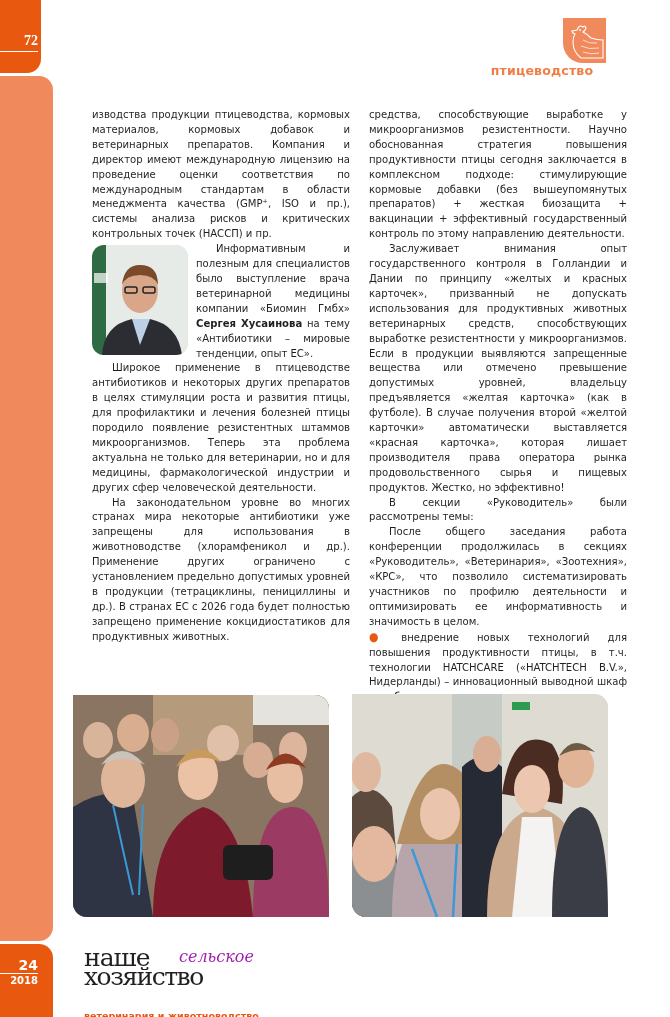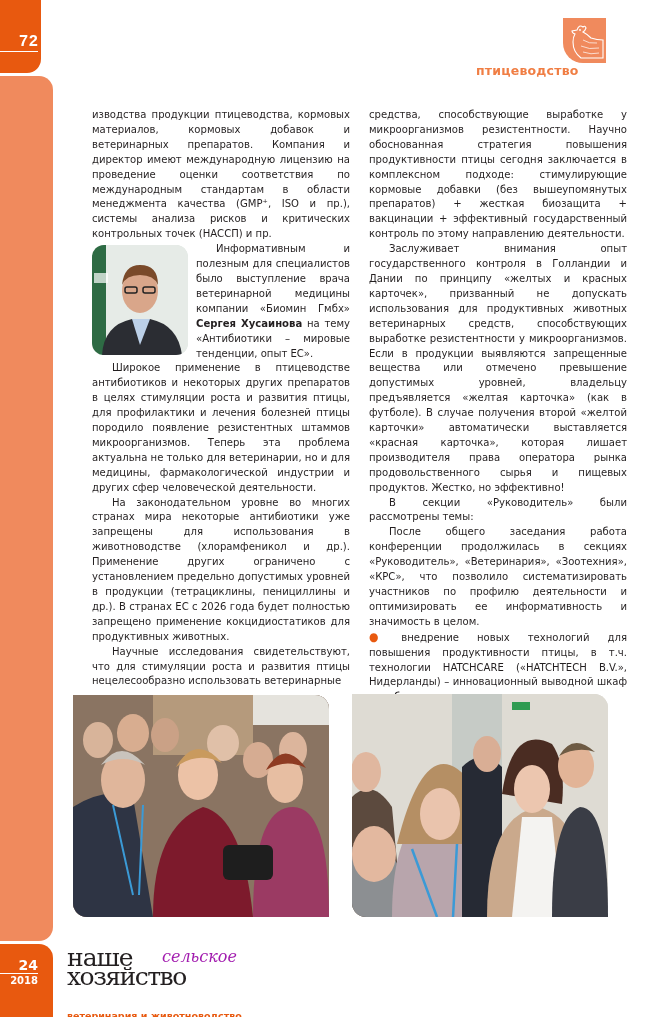--- a/index.html
+++ b/index.html
@@ -1,53 +1,53 @@
 <!DOCTYPE html>
 <html><head>
   <meta charset="utf-8">
   <style>
     html, body { margin:0; padding:0; }
     body { width:670px; height:1017px; position:relative; background:#fff; overflow:hidden;
       font-family:"DejaVu Sans Condensed","DejaVu Sans",sans-serif; color:#231f20; }
     .tab-top { position:absolute; left:0; top:0; width:41px; height:73px; background:#e8590f;
       border-bottom-right-radius:14px; }
     .page-num { position:absolute; left:0; top:33px; width:38px; text-align:right; color:#fff;
-      font-family:Liberation Mono, monospace; font-weight:bold; font-size:16px; }
+      font-family:Liberation Serif, serif; font-weight:bold; font-size:14px; }
     .page-num-line { position:absolute; left:0; top:51px; width:38px; height:1px; background:#fff; }
     .band { position:absolute; left:0; top:76px; width:53px; height:865px; background:#f08a5d;
       border-top-right-radius:14px; border-bottom-right-radius:14px; }
     .tab-bottom { position:absolute; left:0; top:944px; width:53px; height:73px; background:#e8590f;
       border-top-right-radius:14px; }
     .issue-num { position:absolute; left:0; top:957px; width:38px; text-align:right; color:#fff;
       font-family:"DejaVu Sans",sans-serif; font-weight:bold; font-size:14px; }
     .issue-line { position:absolute; left:0; top:973px; width:38px; height:1px; background:#fff; }
     .issue-year { position:absolute; left:0; top:975px; width:38px; text-align:right; color:#fff;
       font-family:"DejaVu Sans",sans-serif; font-weight:bold; font-size:10px; }
 
     .section-badge { position:absolute; left:563px; top:18px; width:43px; height:45px; background:#f08a5d;
       border-bottom-left-radius:20px; overflow:hidden; }
     .hen { position:absolute; left:8px; top:4px; width:34px; height:38px; }
-    .section-label { position:absolute; left:476px; top:63px; width:132px; text-align:left;
+    .section-label { position:absolute; left:476px; top:63px; width:132px; text-align:center;
       color:#f07e44; font-family:"DejaVu Sans",sans-serif; font-weight:bold; font-size:12.5px; letter-spacing:0.2px; }
 
     .col { position:absolute; width:258px; font-size:11.2px; line-height:14.9px; text-align:justify;margin-left:19px; }
     .col p { margin:0; text-indent:20px; }
     .col p.noind { text-indent:0; }
     .col-left { left:73px; top:108px; }
     .col-right { left:350px; top:108px; width:258px; }
     .bold { font-weight:bold; }
     .portrait { float:left; width:96px; height:110px; margin:3px 8px 2px 0; border-radius:12px; overflow:hidden;
       position:relative; background:#dbe2de; }
     .bullet { color:#e8590f; font-size:12px; margin-right:8px; }
 
     .photo { position:absolute; border-radius:0 14px 0 14px; overflow:hidden; }
     .photo-left { left:73px; top:695px; width:256px; height:222px; background:#6d5a55; }
     .photo-right { left:352px; top:694px; width:256px; height:223px; background:#d9d6cf; }
 
-    .logo { position:absolute; left:67px; top:945px; width:190px; height:60px; }
+    .logo { position:absolute; left:84px; top:945px; width:190px; height:60px; }
     .logo-nashe { position:absolute; left:0; top:-2px; font-family:"DejaVu Serif",serif; font-size:25px; color:#231f20; letter-spacing:-1px; }
     .logo-selskoe { position:absolute; left:95px; top:2px; font-family:"DejaVu Serif",serif; font-style:italic; color:#a21caf; font-size:16px; }
     .logo-khoz { position:absolute; left:0; top:17px; font-family:"DejaVu Serif",serif; font-size:25px; color:#231f20; letter-spacing:-1.5px; }
     .logo-tag { position:absolute; left:0; top:41px; font-family:"DejaVu Sans",sans-serif; font-weight:bold; color:#e8590f; font-size:9.5px; white-space:nowrap;margin-top:24px; }
   </style>
 </head>
 <body>
 
 <div class="tab-top"></div>
 <div class="page-num">72</div>
@@ -78,21 +78,20 @@
       <path d="M40 74 l8 26 l10 -26 z" fill="#bcd0e8"></path>
       <ellipse cx="48" cy="46" rx="18" ry="22" fill="#d9a68a"></ellipse>
       <path d="M30 40 q2 -20 18 -20 q18 0 18 20 q-4 -10 -18 -10 q-14 0 -18 10 z" fill="#7a4a2a"></path>
       <rect x="33" y="42" width="12" height="6" rx="2" fill="none" stroke="#222" stroke-width="1.5"></rect>
       <rect x="51" y="42" width="12" height="6" rx="2" fill="none" stroke="#222" stroke-width="1.5"></rect>
     </svg>
   </div>
   <p><span>Информативным и полезным для специалистов было выступление врача ветеринарной медицины компании «Биомин Гмбх» </span><span class="bold">Сергея Хусаинова</span><span> на тему «Антибиотики – мировые тенденции, опыт ЕС».</span></p>
   <p>Широкое применение в птицеводстве антибиотиков и некоторых других препаратов в целях стимуляции роста и развития птицы, для профилактики и лечения болезней птицы породило появление резистентных штаммов микроорганизмов. Теперь эта проблема актуальна не только для ветеринарии, но и для медицины, фармакологической индустрии и других сфер человеческой деятельности.</p>
   <p>На законодательном уровне во многих странах мира некоторые антибиотики уже запрещены для использования в животноводстве (хлорамфеникол и др.). Применение других ограничено с установлением предельно допустимых уровней в продукции (тетрациклины, пенициллины и др.). В странах ЕС с 2026 года будет полностью запрещено применение кокцидиостатиков для продуктивных животных.</p>
-  <p>Научные исследования свидетельствуют, что для стимуляции роста и развития птицы нецелесообразно использовать ветеринарные</p>
 </div>
 
 <div class="col col-right">
   <p class="noind">средства, способствующие выработке у микроорганизмов резистентности. Научно обоснованная стратегия повышения продуктивности птицы сегодня заключается в комплексном подходе: стимулирующие кормовые добавки (без вышеупомянутых препаратов) + жесткая биозащита + вакцинации + эффективный государственный контроль по этому направлению деятельности.</p>
   <p>Заслуживает внимания опыт государственного контроля в Голландии и Дании по принципу «желтых и красных карточек», призванный не допускать использования для продуктивных животных ветеринарных средств, способствующих выработке резистентности у микроорганизмов. Если в продукции выявляются запрещенные вещества или отмечено превышение допустимых уровней, владельцу предъявляется «желтая карточка» (как в футболе). В случае получения второй «желтой карточки» автоматически выставляется «красная карточка», которая лишает производителя права оператора рынка продовольственного сырья и пищевых продуктов. Жестко, но эффективно!</p>
   <p>В секции «Руководитель» были рассмотрены темы:</p>
   <p>После общего заседания работа конференции продолжилась в секциях «Руководитель», «Ветеринария», «Зоотехния», «КРС», что позволило систематизировать участников по профилю деятельности и оптимизировать ее информативность и значимость в целом.</p>
   <p class="noind"><span class="bullet">●</span><span>внедрение новых технологий для повышения продуктивности птицы, в т.ч. технологии HATCHCARE («HATCHTECH B.V.», Нидерланды) – инновационный выводной шкаф инкубатора со</span></p>
 </div>
 

